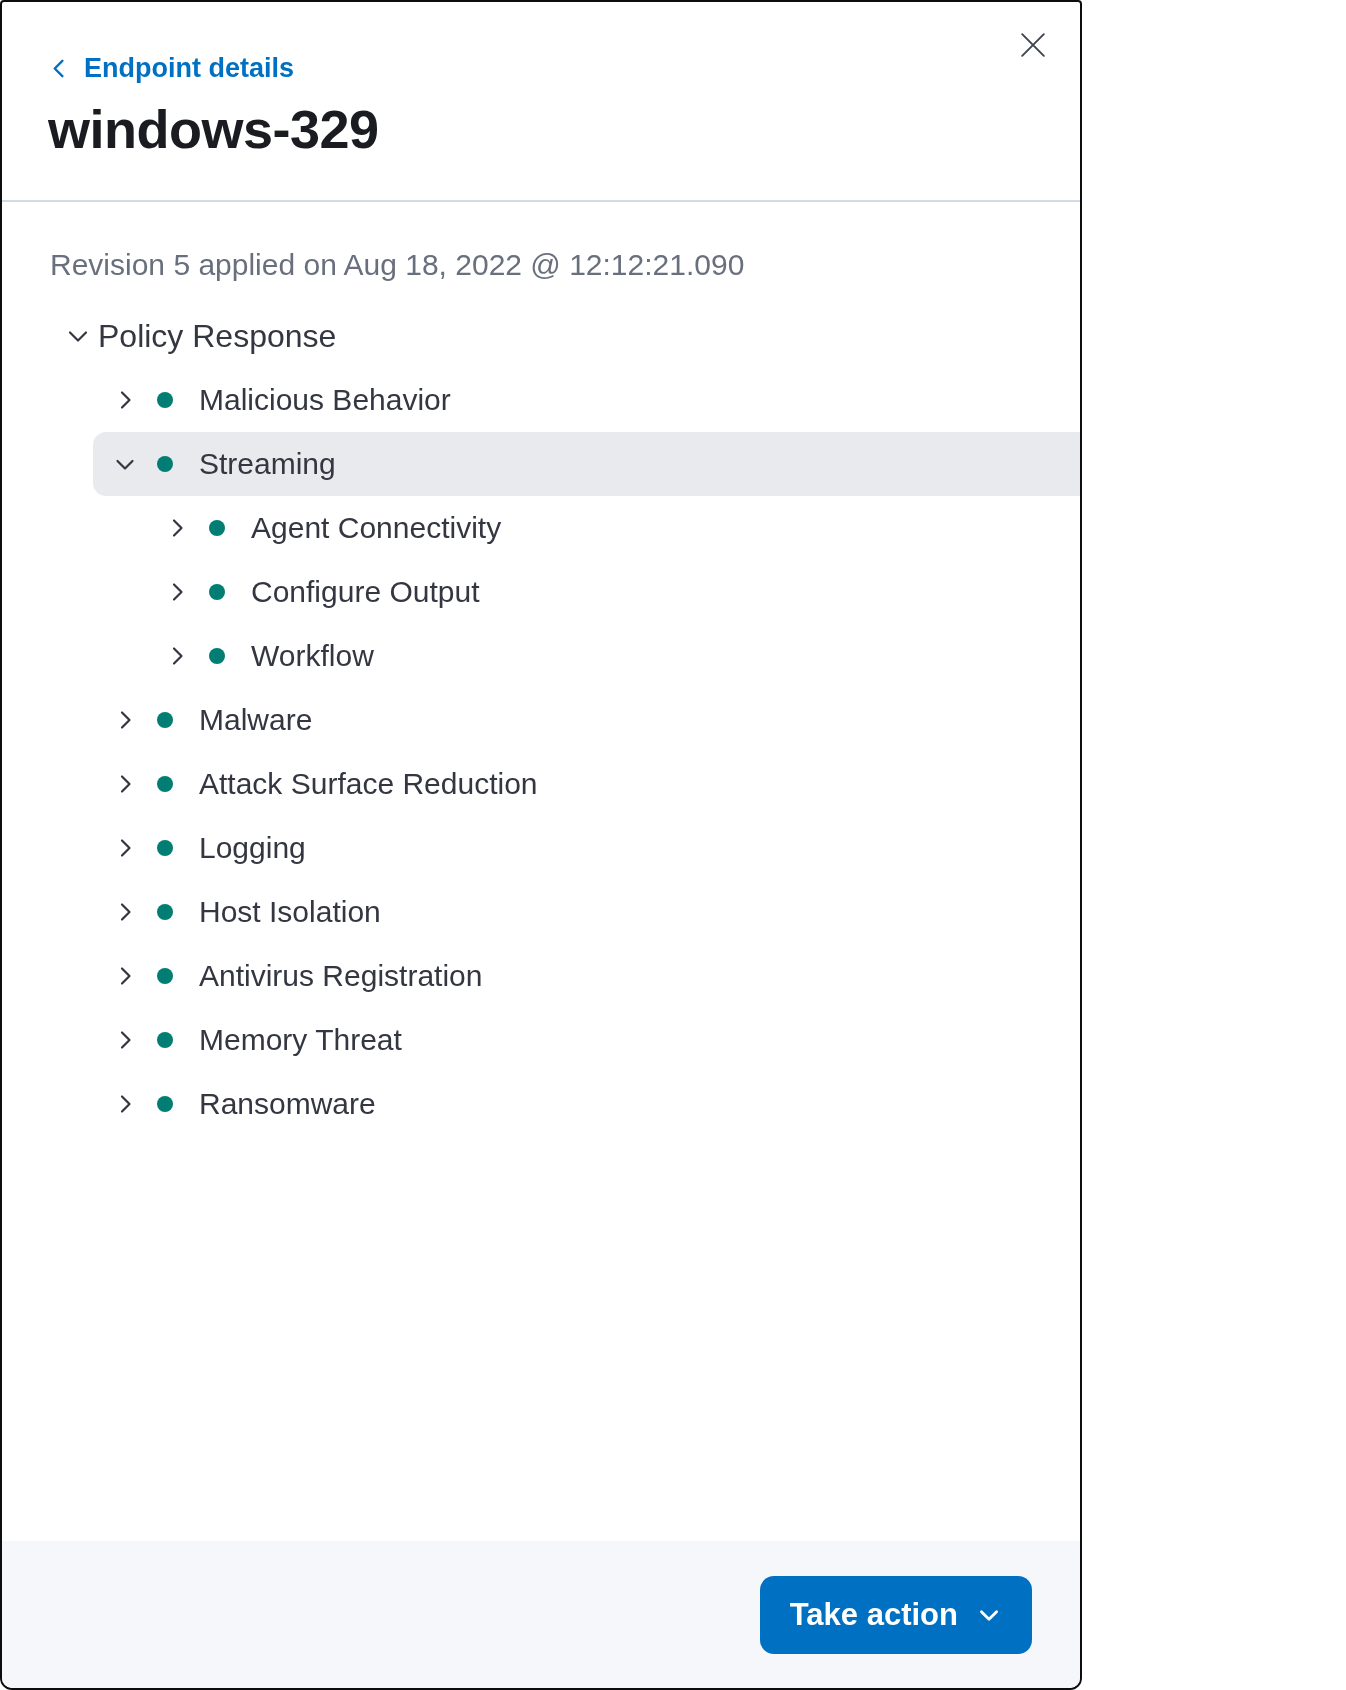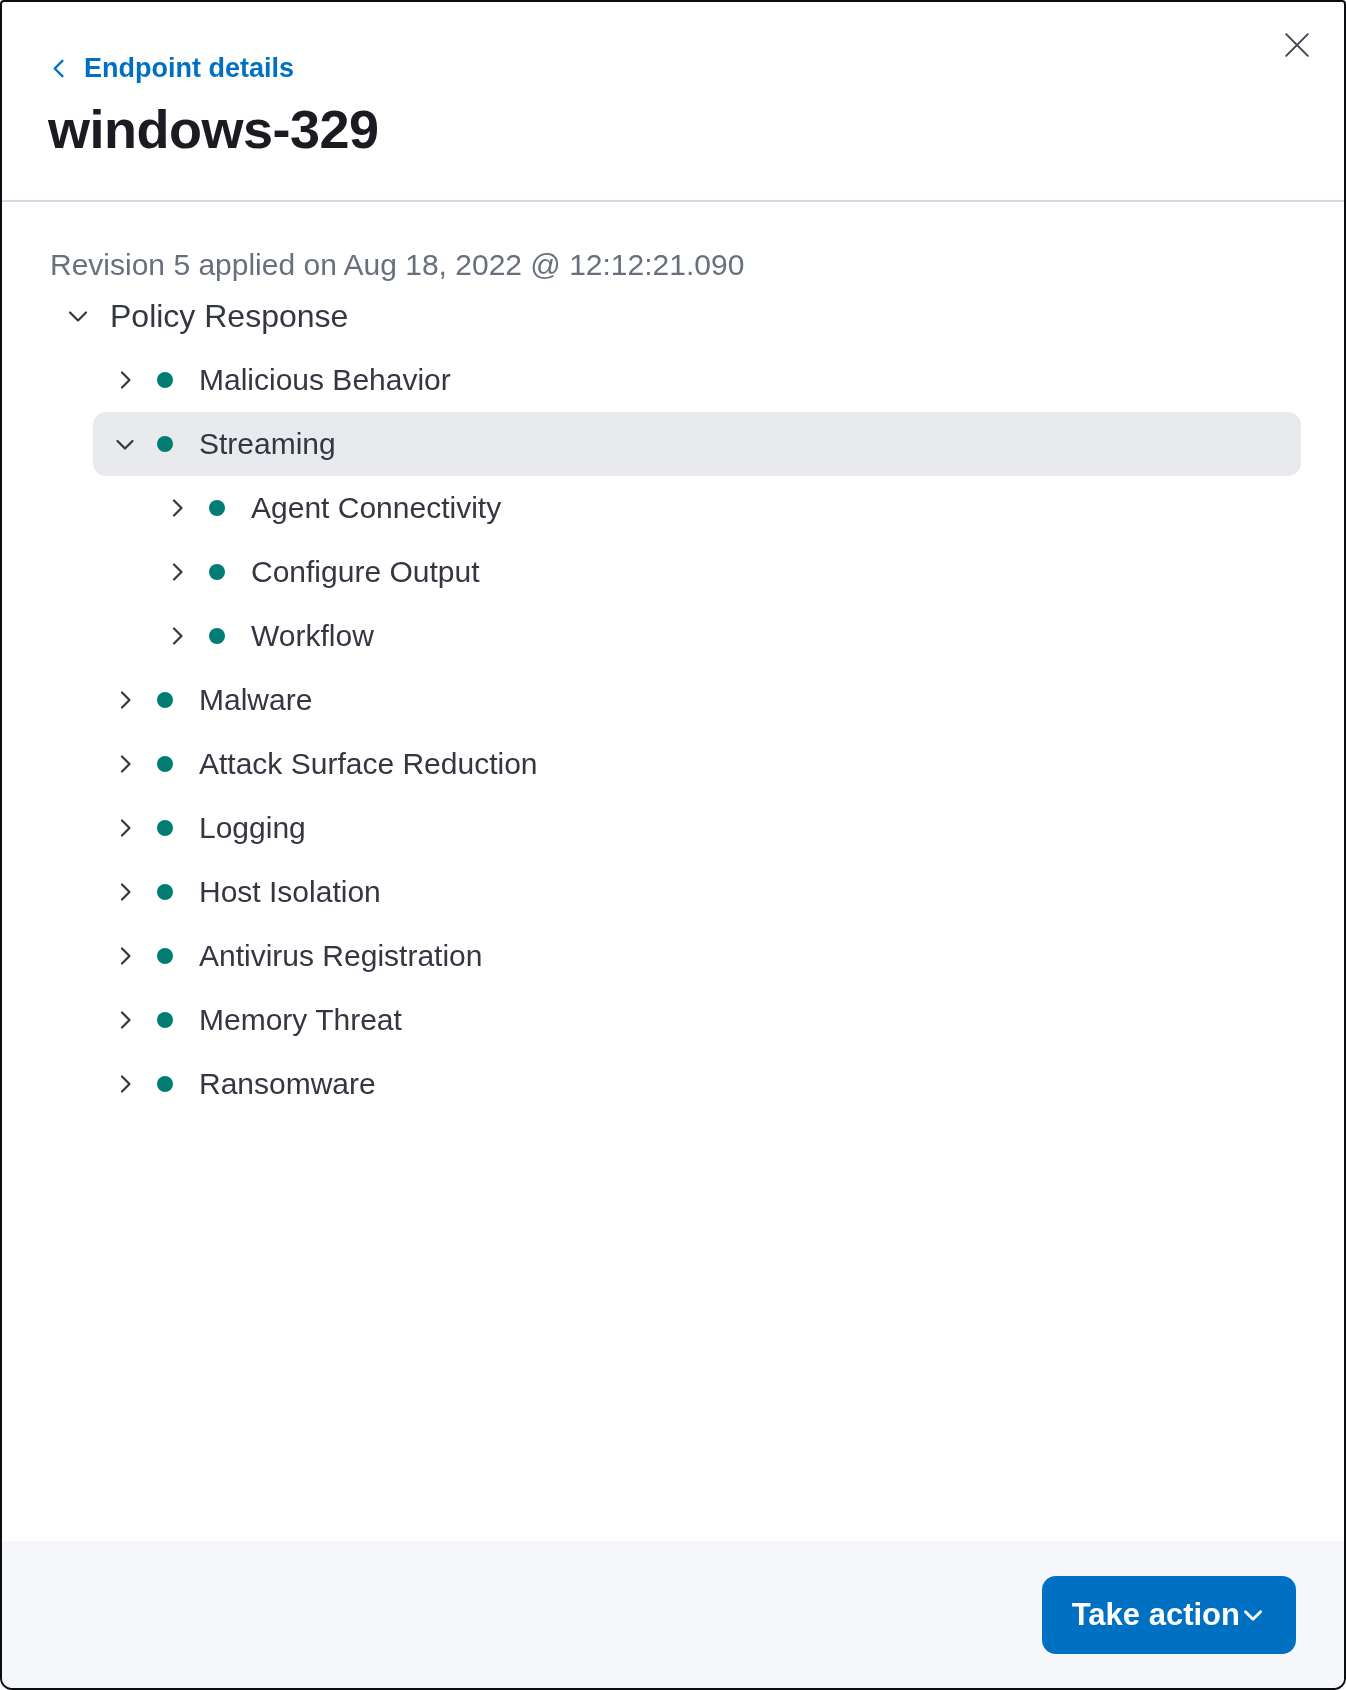--- a/index.html
+++ b/index.html
@@ -1,20 +1,20 @@
 <!DOCTYPE html>
 <html style="--link: #0071c2; --button: #0071c2; --dot: #017d73; --selected: #e9eaed; --footerbg: #f5f7fa; --divider: #d3dae6; --text: #343741; --subdued: #69707d; --title: #1a1c21;"><head>
 <meta charset="utf-8">
 <style>
   html,body{margin:0;padding:0;background:#ffffff;}
   *{box-sizing:border-box;}
 
   .frame{
     position:relative;
-    width:1346px;height:1690px;
+    width:1082px;height:1690px;
     border:2px solid #0c0d0e;
     border-radius:4px 4px 12px 12px;
     background:#ffffff;
     display:flex;flex-direction:column;
     overflow:hidden;
     font-family:"Liberation Sans", sans-serif;
     color:var(--text,#343741);
   }
 
   
@@ -39,22 +39,22 @@
     letter-spacing:-0.5px;
     color:var(--title,#1a1c21);
   }
 
   .divider{height:0;border-top:2px solid var(--divider,#d3dae6);margin-top:42px;}
 
   .content{flex:1;padding:0 48px;overflow:hidden;}
   .revision{margin:46px 0 0 0;font-size:30px;line-height:34px;color:var(--subdued,#69707d);}
 
   .accordion-header{
-    margin:12px 0 0 16px;height:44px;
-    display:flex;align-items:center;gap:20px;
+    margin:32px 0 0 16px;height:44px;
+    display:flex;align-items:center;gap:8px;
     cursor:pointer;width:max-content;
   }
   .chev{display:inline-flex;line-height:0;}
   .chev svg{width:24px;height:24px;stroke:#343741;stroke-width:2.2;fill:none;stroke-linecap:round;stroke-linejoin:round;}
   .acc-label{font-size:32px;color:var(--text,#343741);}
 
   .tree{margin:10px 0 0 43px;width:1208px;}
   .row{
     display:flex;align-items:center;
     height:64px;border-radius:13px;
@@ -67,21 +67,21 @@
   .dot{width:16px;height:16px;border-radius:50%;background:var(--dot,#017d73);margin-right:26px;flex:none;}
   .row-label{font-size:30px;color:var(--text,#343741);white-space:nowrap;}
 
   footer{
     flex:none;height:147px;
     background:var(--footerbg,#f5f7fa);
     display:flex;align-items:center;justify-content:flex-end;
     padding:0 48px;
   }
   .take-action{
-    display:inline-flex;align-items:center;
+    display:inline-flex;align-items:center;gap:18px;
     height:78px;padding:4px 30px;
     background:var(--button,#0071c2);
     color:#ffffff;border:none;border-radius:14px;
     font-family:inherit;font-size:31px;font-weight:700;
     cursor:pointer;
   }
   .take-action svg{width:26px;height:26px;stroke:#ffffff;stroke-width:2.6;fill:none;stroke-linecap:round;stroke-linejoin:round;}
 </style>
 </head>
 <body>

